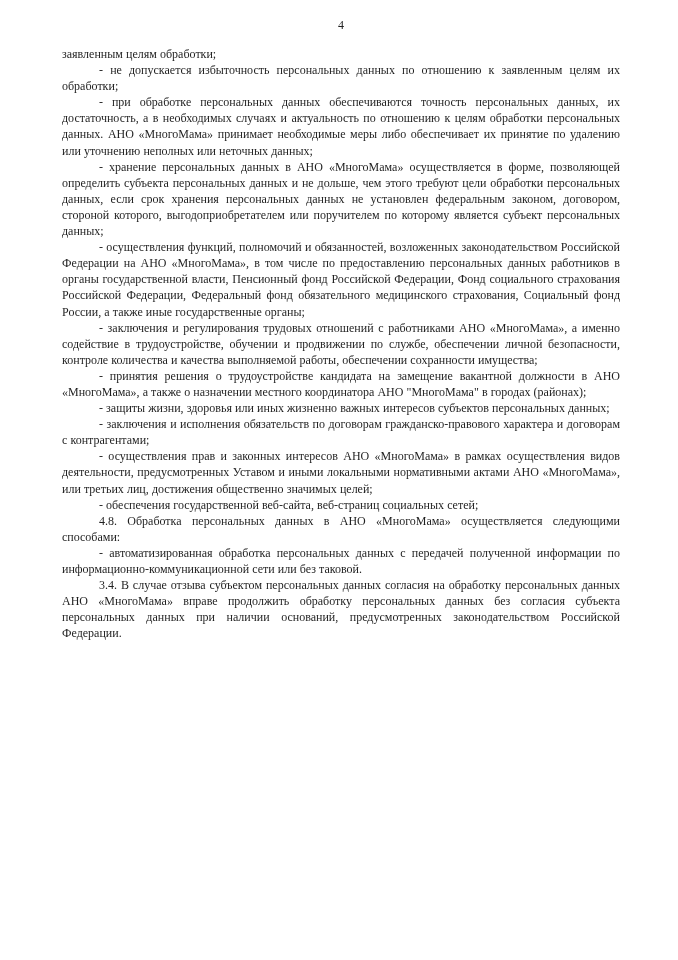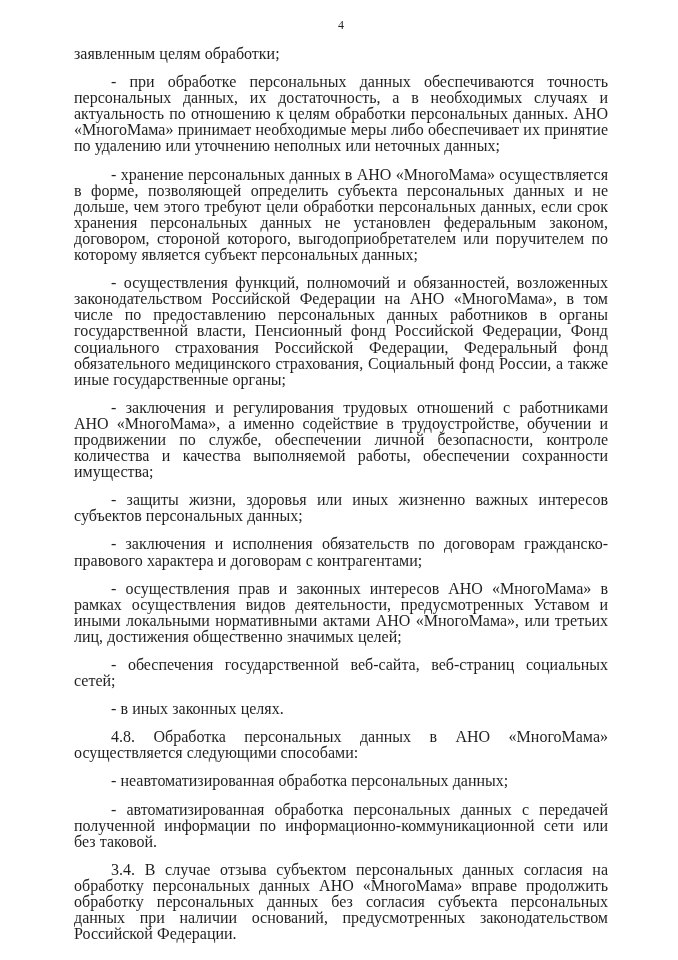--- a/index.html
+++ b/index.html
@@ -24,48 +24,48 @@
     text-align: center;
     font-size: 12px;
     line-height: 13px;
     color: #1f1f1f;
   }
   .content {
     margin: 14px 58px 0 62px;
     width: 558px;
   }
   .content p {
-    margin: 12px;
+    margin: 0;
     padding: 0;
-    font-size: 16px;
+    font-size: 12px;
     line-height: 16.1px;
     text-align: justify;
     word-spacing: 0.01em;
   }
   .content p.ind {
     text-indent: 37px;
   }
   .content p.cont {
     text-indent: 0;
   }
 </style>
 </head>
 <body>
 
 <div class="page">
   <div class="page-number">4</div>
   <div class="content">
     <p class="cont">заявленным целям обработки;</p>
+    <p class="ind">- не допускается избыточность персональных данных по отношению к заявленным целям их обработки;</p>
     <p class="ind">- при обработке персональных данных обеспечиваются точность персональных данных, их достаточность, а в необходимых случаях и актуальность по отношению к целям обработки персональных данных. АНО «МногоМама» принимает необходимые меры либо обеспечивает их принятие по удалению или уточнению неполных или неточных данных;</p>
     <p class="ind">- хранение персональных данных в АНО «МногоМама» осуществляется в форме, позволяющей определить субъекта персональных данных и не дольше, чем этого требуют цели обработки персональных данных, если срок хранения персональных данных не установлен федеральным законом, договором, стороной которого, выгодоприобретателем или поручителем по которому является субъект персональных данных;</p>
     <p class="ind">- осуществления функций, полномочий и обязанностей, возложенных законодательством Российской Федерации на АНО «МногоМама», в том числе по предоставлению персональных данных работников в органы государственной власти, Пенсионный фонд Российской Федерации, Фонд социального страхования Российской Федерации, Федеральный фонд обязательного медицинского страхования, Социальный фонд России, а также иные государственные органы;</p>
     <p class="ind">- заключения и регулирования трудовых отношений с работниками АНО «МногоМама», а именно содействие в трудоустройстве, обучении и продвижении по службе, обеспечении личной безопасности, контроле количества и качества выполняемой работы, обеспечении сохранности имущества;</p>
+    <p class="ind">- принятия решения о трудоустройстве кандидата на замещение вакантной должности в АНО «МногоМама», а также о назначении местного координатора АНО "МногоМама" в городах (районах);</p>
     <p class="ind">- защиты жизни, здоровья или иных жизненно важных интересов субъектов персональных данных;</p>
     <p class="ind">- заключения и исполнения обязательств по договорам гражданско-правового характера и договорам с контрагентами;</p>
     <p class="ind">- осуществления прав и законных интересов АНО «МногоМама» в рамках осуществления видов деятельности, предусмотренных Уставом и иными локальными нормативными актами АНО «МногоМама», или третьих лиц, достижения общественно значимых целей;</p>
     <p class="ind">- обеспечения государственной веб-сайта, веб-страниц социальных сетей;</p>
-    <p class="ind">- в иных законных целях.</p>
     <p class="ind">4.8. Обработка персональных данных в АНО «МногоМама» осуществляется следующими способами:</p>
-    <p class="ind">- неавтоматизированная обработка персональных данных;</p>
     <p class="ind">- автоматизированная обработка персональных данных с передачей полученной информации по информационно-коммуникационной сети или без таковой.</p>
     <p class="ind">3.4. В случае отзыва субъектом персональных данных согласия на обработку персональных данных АНО «МногоМама» вправе продолжить обработку персональных данных без согласия субъекта персональных данных при наличии оснований, предусмотренных законодательством Российской Федерации.</p>
   </div>
 </div>
 
 </body></html>

